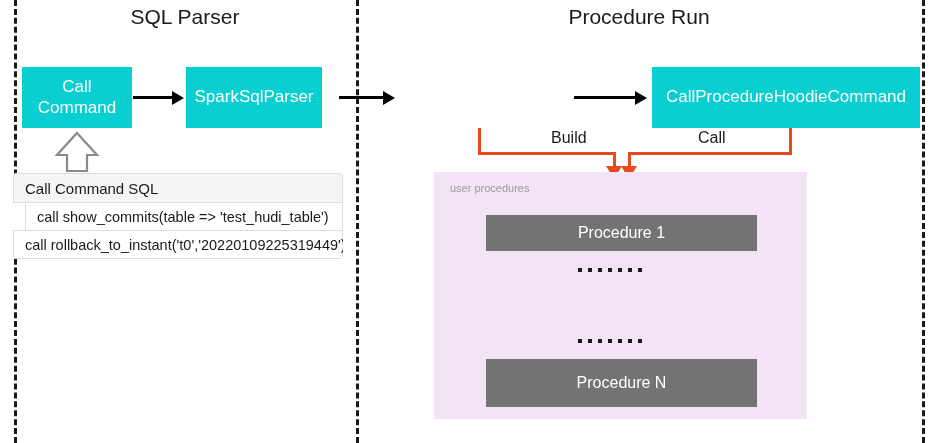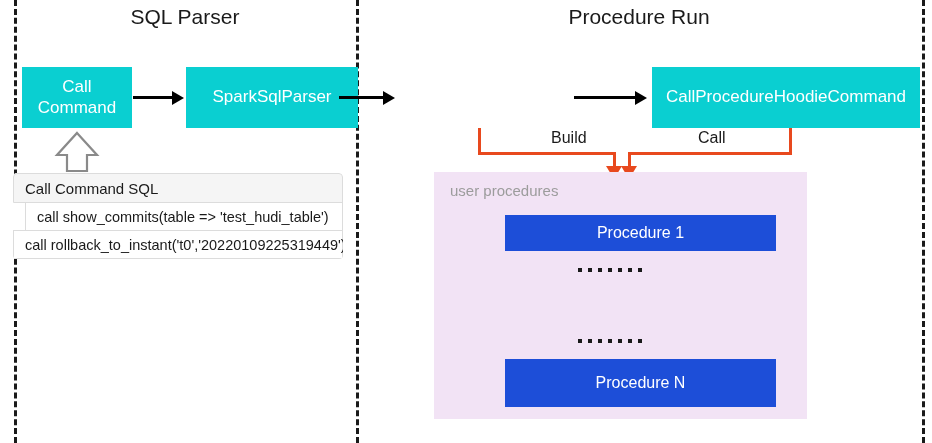--- a/index.html
+++ b/index.html
@@ -121,34 +121,33 @@
     white-space: nowrap;
   }
 
   
   .procpanel {
     position: absolute;
     background: #F2E3F5;
   }
   .procpanel-label {
     position: absolute;
-    font-size: 15px;
+    font-size: 11px;
     color: #9c9c9c;
     white-space: nowrap;
   }
   .procbox {
     position: absolute;
-    background: #1d4ed8;
+    background: #737373;
     color: #ffffff;
     display: flex;
     align-items: center;
     justify-content: center;
     font-size: 16px;
     box-sizing: border-box;
-    margin-left: 19px;
   }
   .dots {
     position: absolute;
     display: flex;
     gap: 6px;
     align-items: center;
   }
   .dots i {
     display: block;
     width: 4px;
@@ -167,21 +166,21 @@
 
   <div class="section-title" style="left:356px; top:5px; width:566px;">Procedure Run</div>
   <div class="section-title" style="left:14px; top:5px; width:342px;">SQL Parser</div>
 
   <div class="tealbox" style="left:22px; top:67px; width:110px; height:61px;">Call
 Command</div>
 
   <div class="arrow-line" style="left:133px; top:96px; width:40px;"></div>
   <div class="arrow-head" style="left:172px; top:91px;"></div>
 
-  <div class="tealbox" style="left:186px; top:67px; width:172px; height:61px;">SparkSqlParser</div>
+  <div class="tealbox" style="left:186px; top:67px; width:136px; height:61px;">SparkSqlParser</div>
 
   <div class="arrow-line" style="left:339px; top:96px; width:45px;"></div>
   <div class="arrow-head" style="left:383px; top:91px;"></div>
 
   <div class="hollow-arrow" style="left:54px; top:130px;">
     <svg width="46" height="44" viewBox="0 0 46 44" xmlns="http://www.w3.org/2000/svg">
       <polygon points="23,3 43,25 33,25 33,41 13,41 13,25 3,25" fill="#ffffff" stroke="#8a8a8a" stroke-width="2.2" stroke-linejoin="miter"></polygon>
     </svg>
   </div>
 

